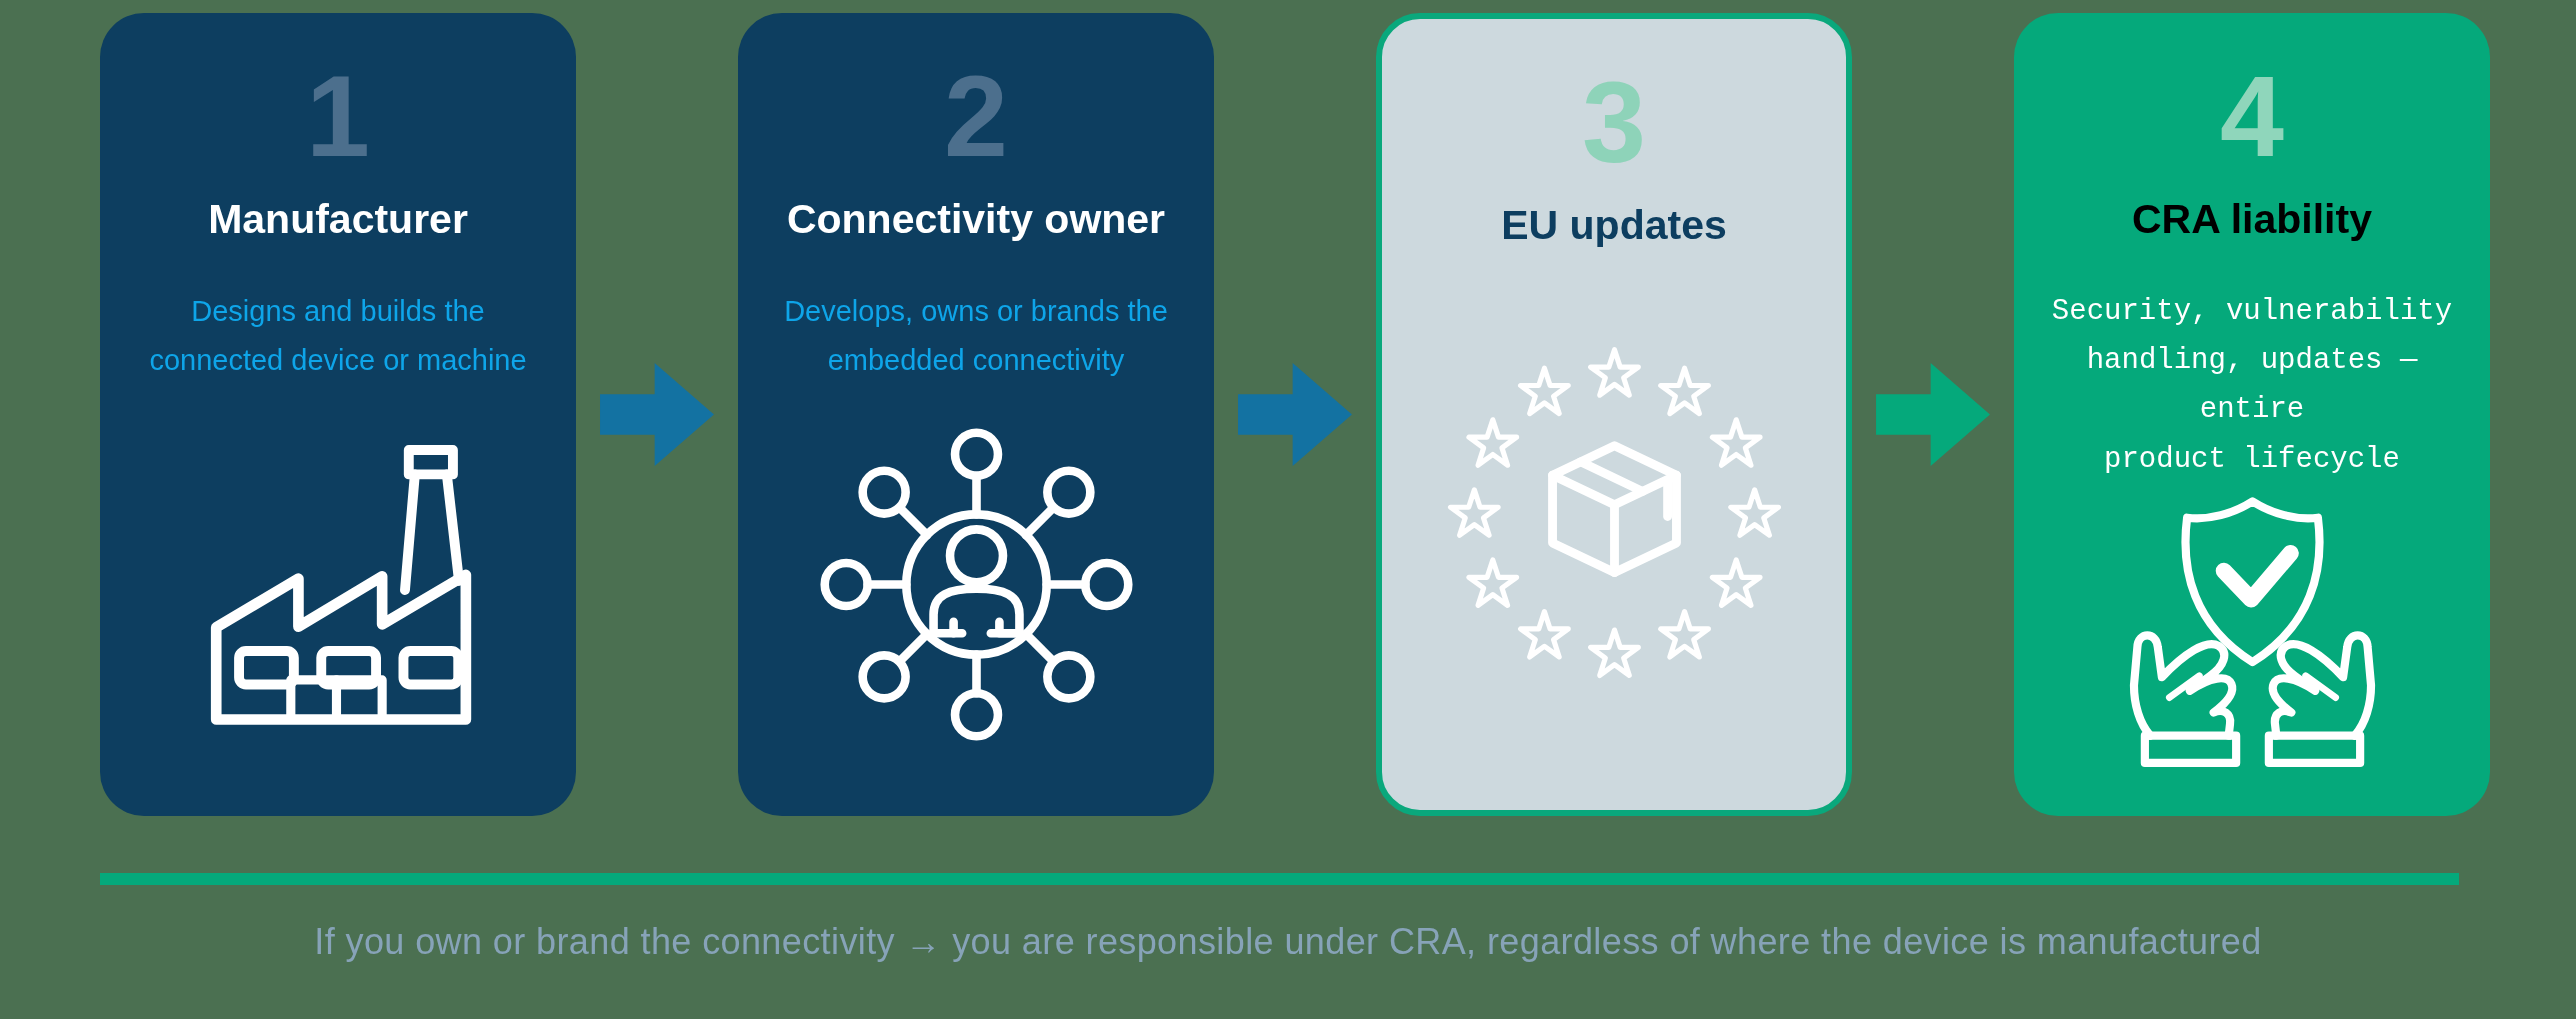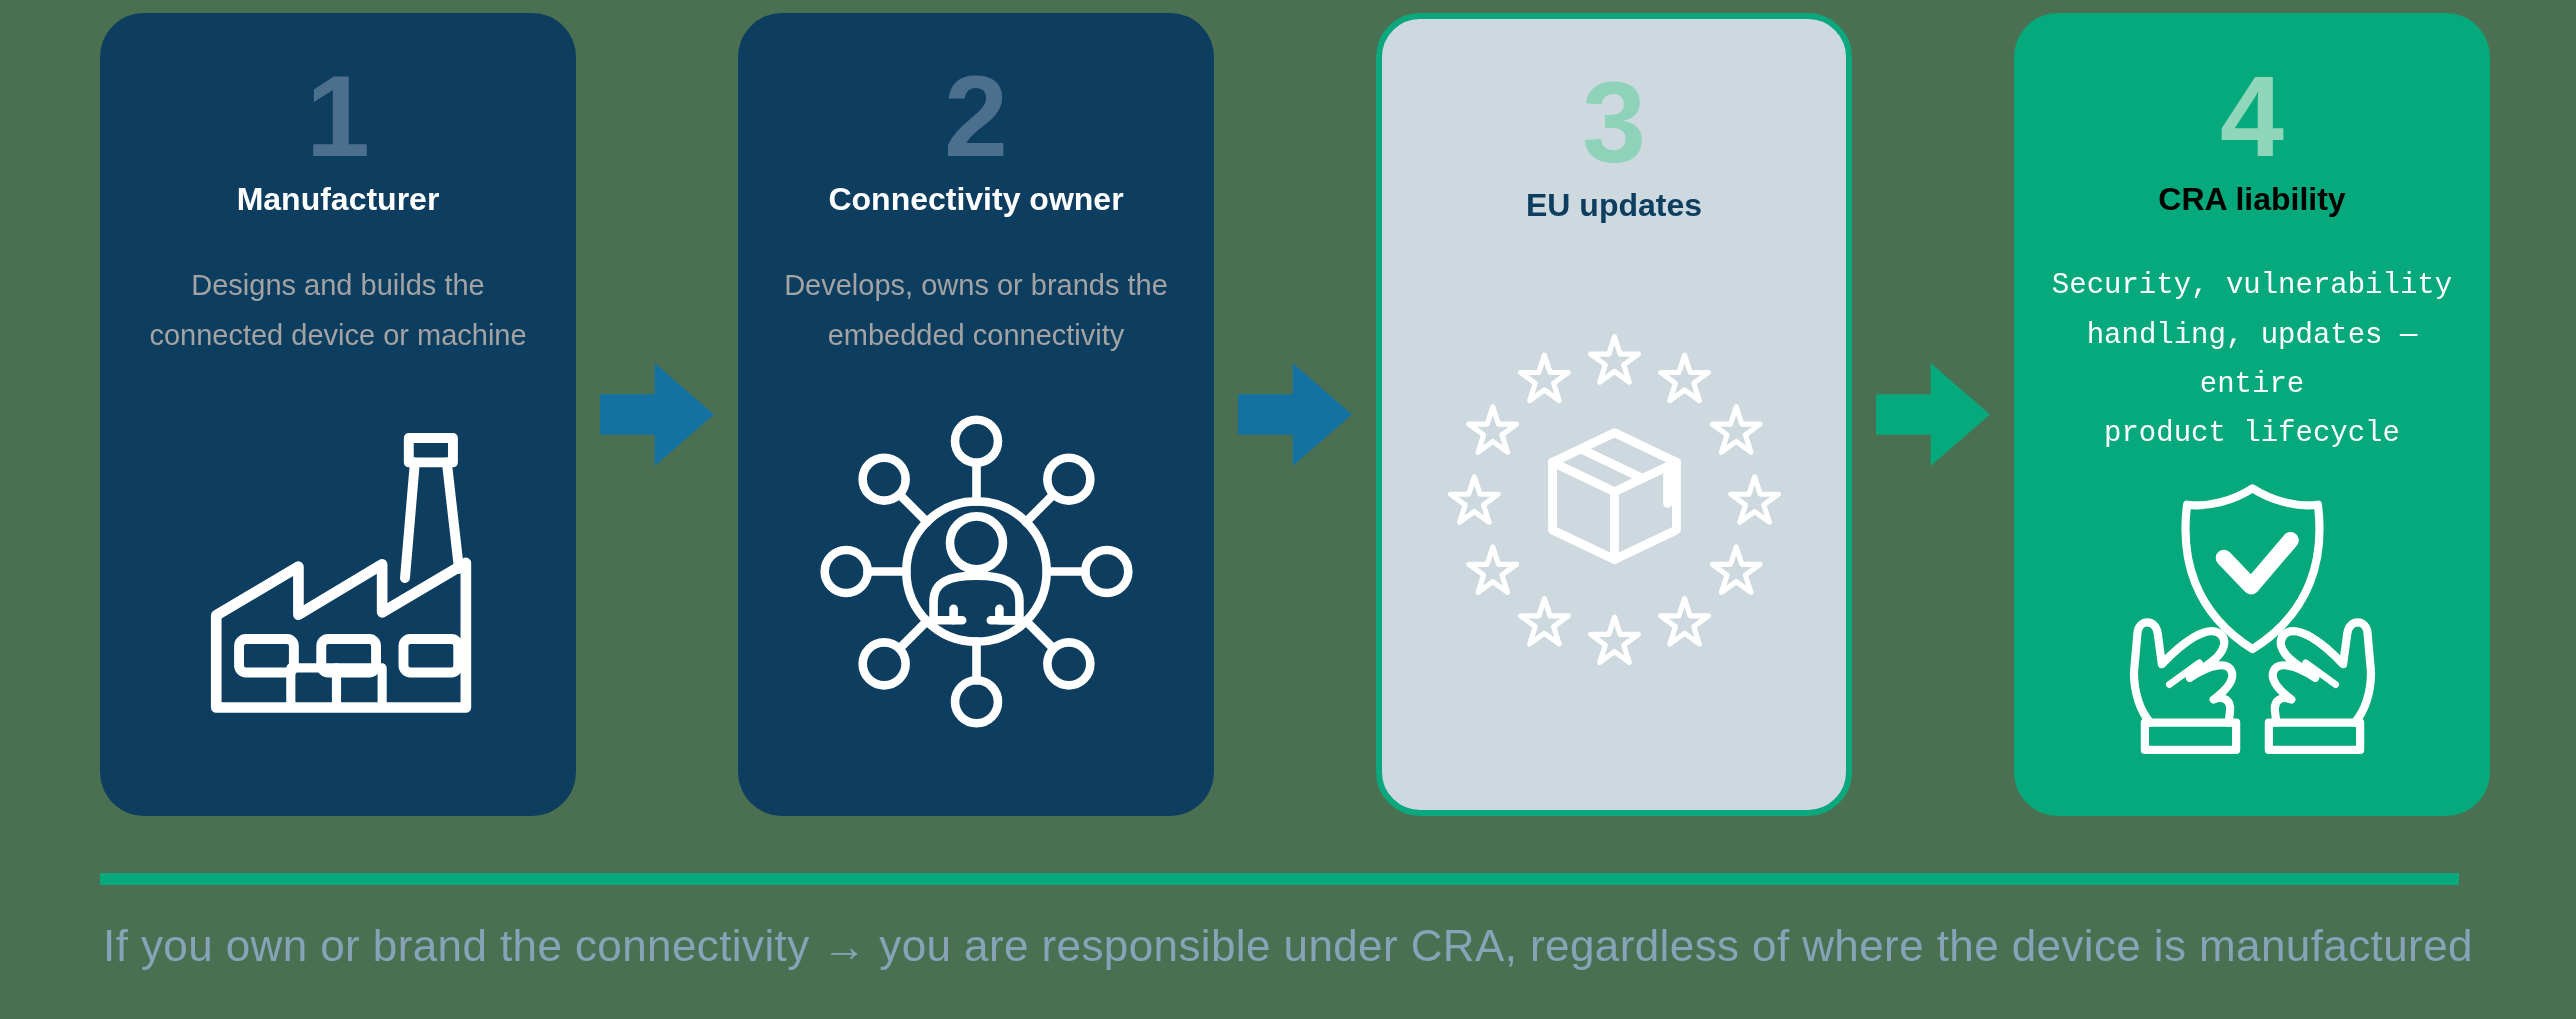--- a/index.html
+++ b/index.html
@@ -28,27 +28,27 @@
   }
   .card.navy  { background:#0D3E60; }
   .card.light { background:#CDD9DE; border:6.2px solid #0AA87C; }
   .card.green { background:#05A97B; }
 
   .num { font-size:115px; font-weight:700; line-height:1.02; margin-top:17px; }
   .navy  .num { color:#4C6F8D; }
   .light .num { color:#8ED3B9; }
   .green .num { color:#8FD6BB; }
 
-  .title { font-size:32px; font-weight:700; line-height:1.15; margin-top:5px; }
+  .title { font-size:41px; font-weight:700; line-height:1.15; margin-top:20px; }
   .navy  .title { color:#FFFFFF; }
   .light .title { color:#0D3E60; }
   .green .title { color:#000000; }
 
   .desc { font-size:29px; line-height:1.7; margin-top:44px; white-space:pre-line; }
-  .navy  .desc { color:#a3a3a3; }
+  .navy  .desc { color:#0ea5e9; }
   .light .desc { color:#0CA478; }
   .green .desc { color:#FFFFFF;font-family:Liberation Mono, monospace; }
 
   .icon-area {
     flex:1; width:100%;
     display:flex; align-items:center; justify-content:center;
   }
   .icon-area svg { display:block; }
 
   .arrow-zone {
@@ -60,21 +60,21 @@
   .arrow-green polygon { fill:#05A97B; }
 
   .divider {
     height:11.7px;
     background:#05A97B;
     margin:57px 117px 0 100px;
   }
   .footer {
     margin-top:36px;
     text-align:center;
-    font-size:44px;
+    font-size:36px;
     color:#87A3B8;
     letter-spacing:0.4px;
   }
 </style>
 </head>
 <body>
 
 <div class="canvas">
 
   <div class="row">

